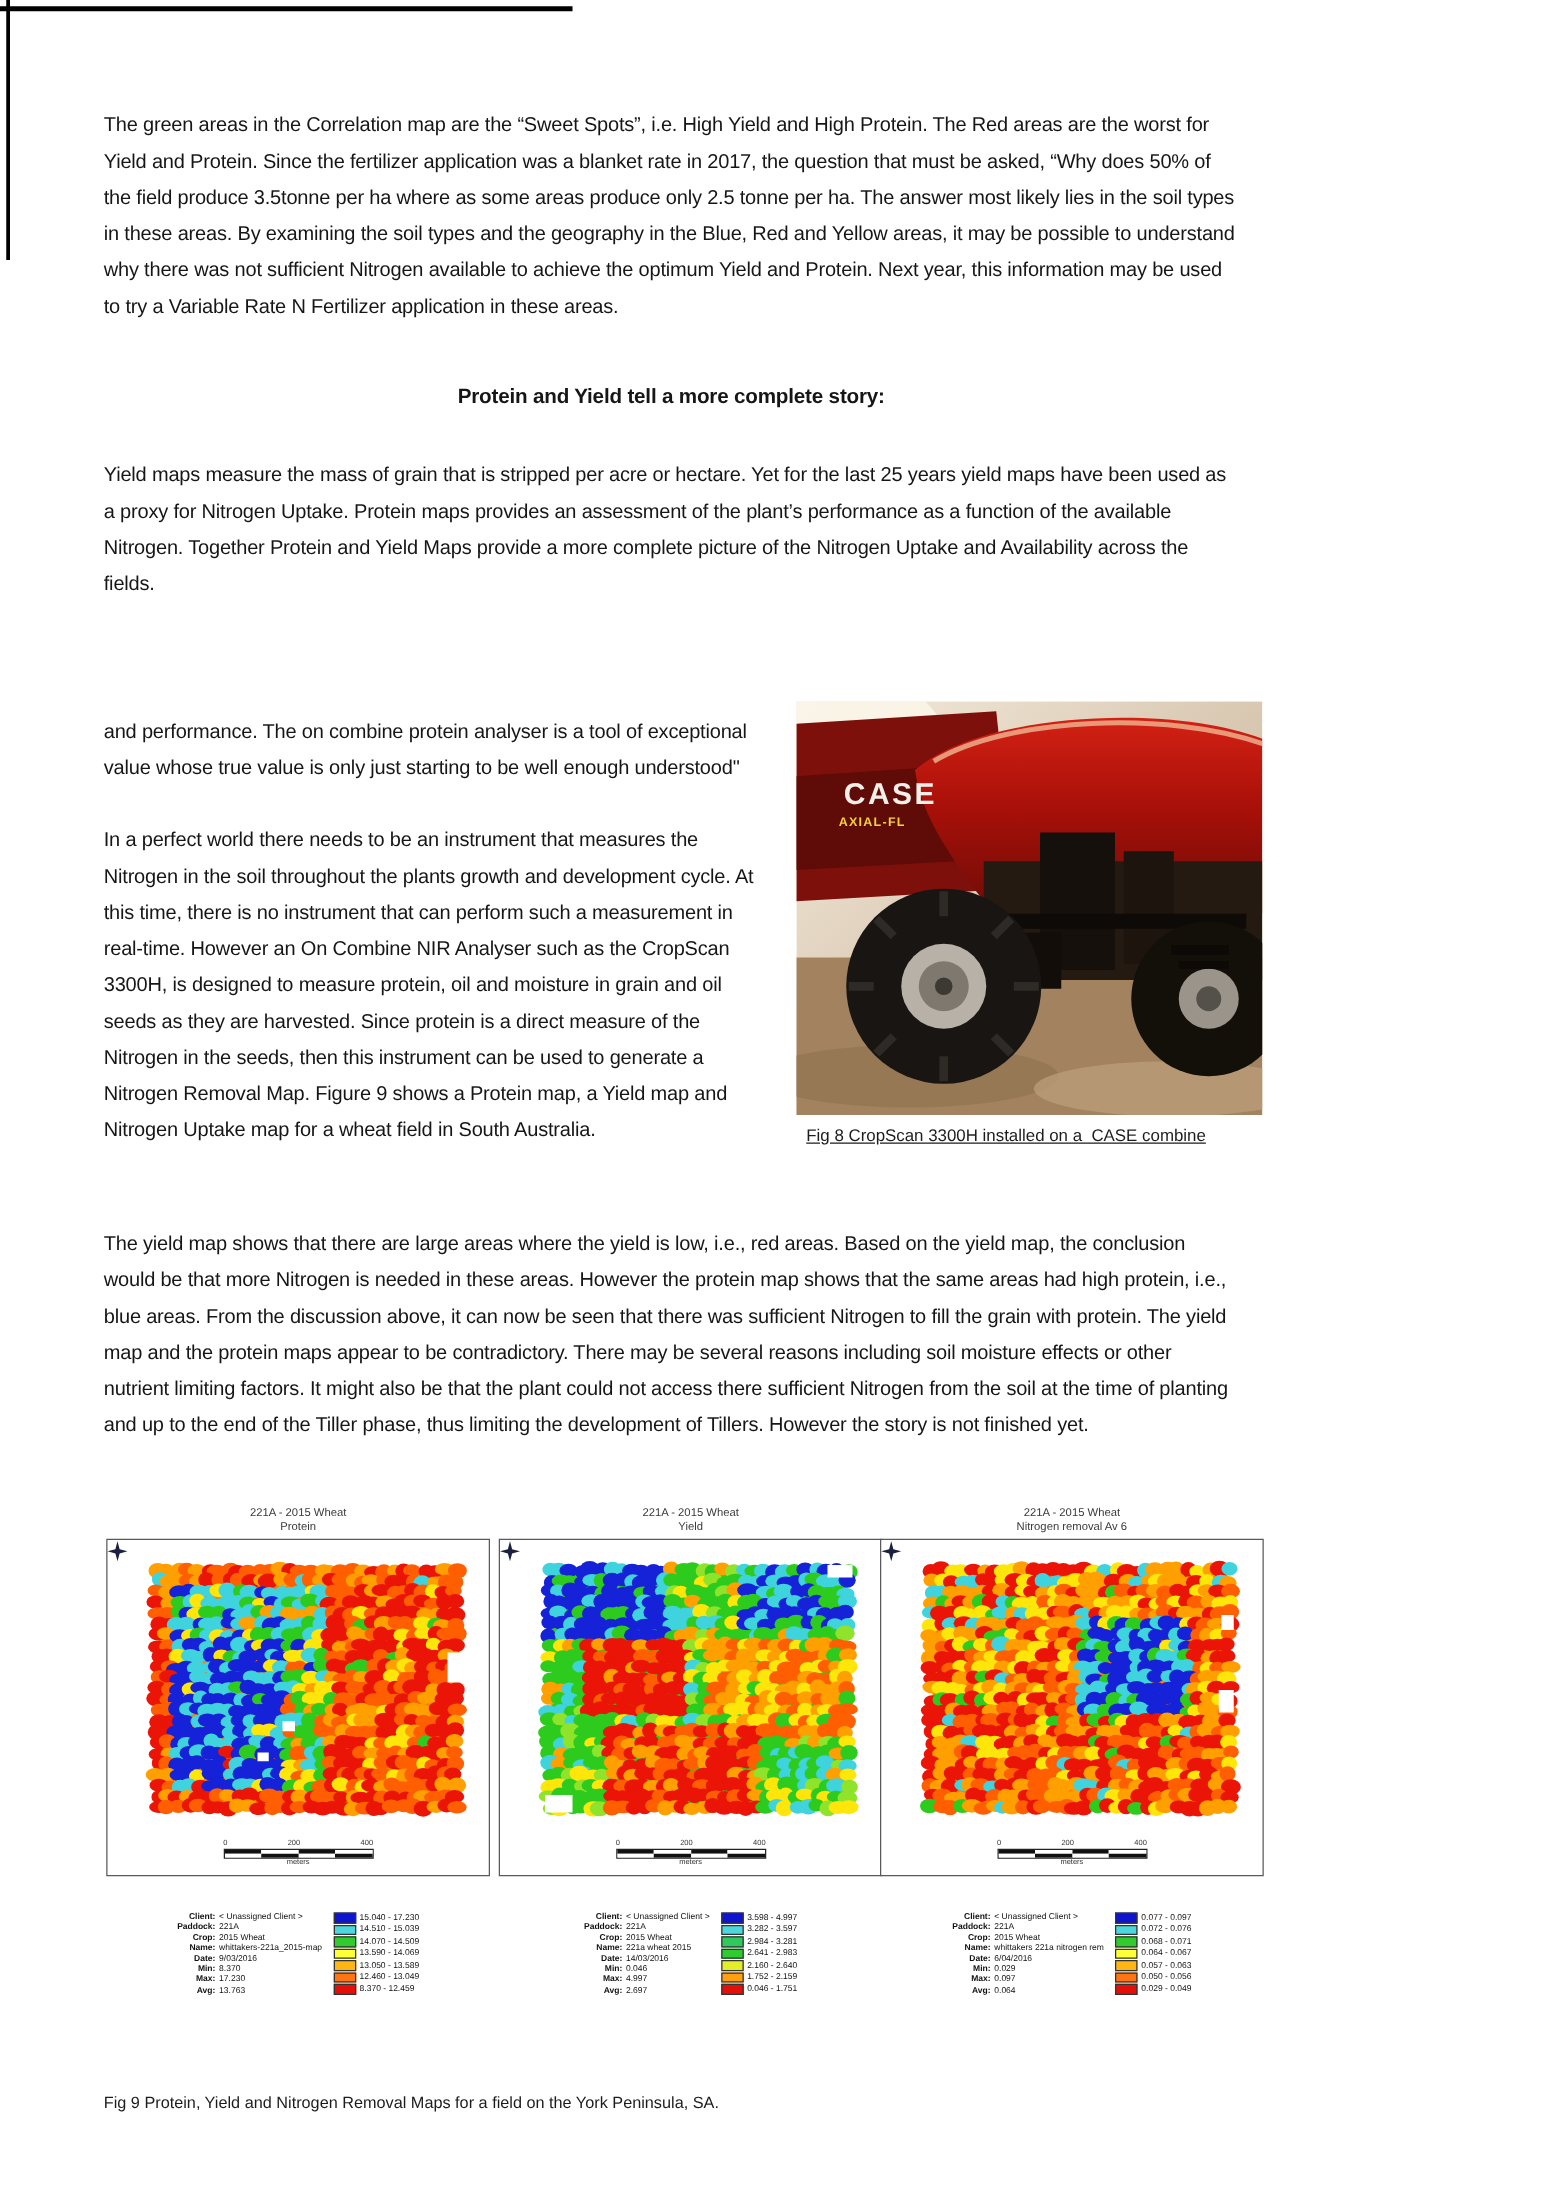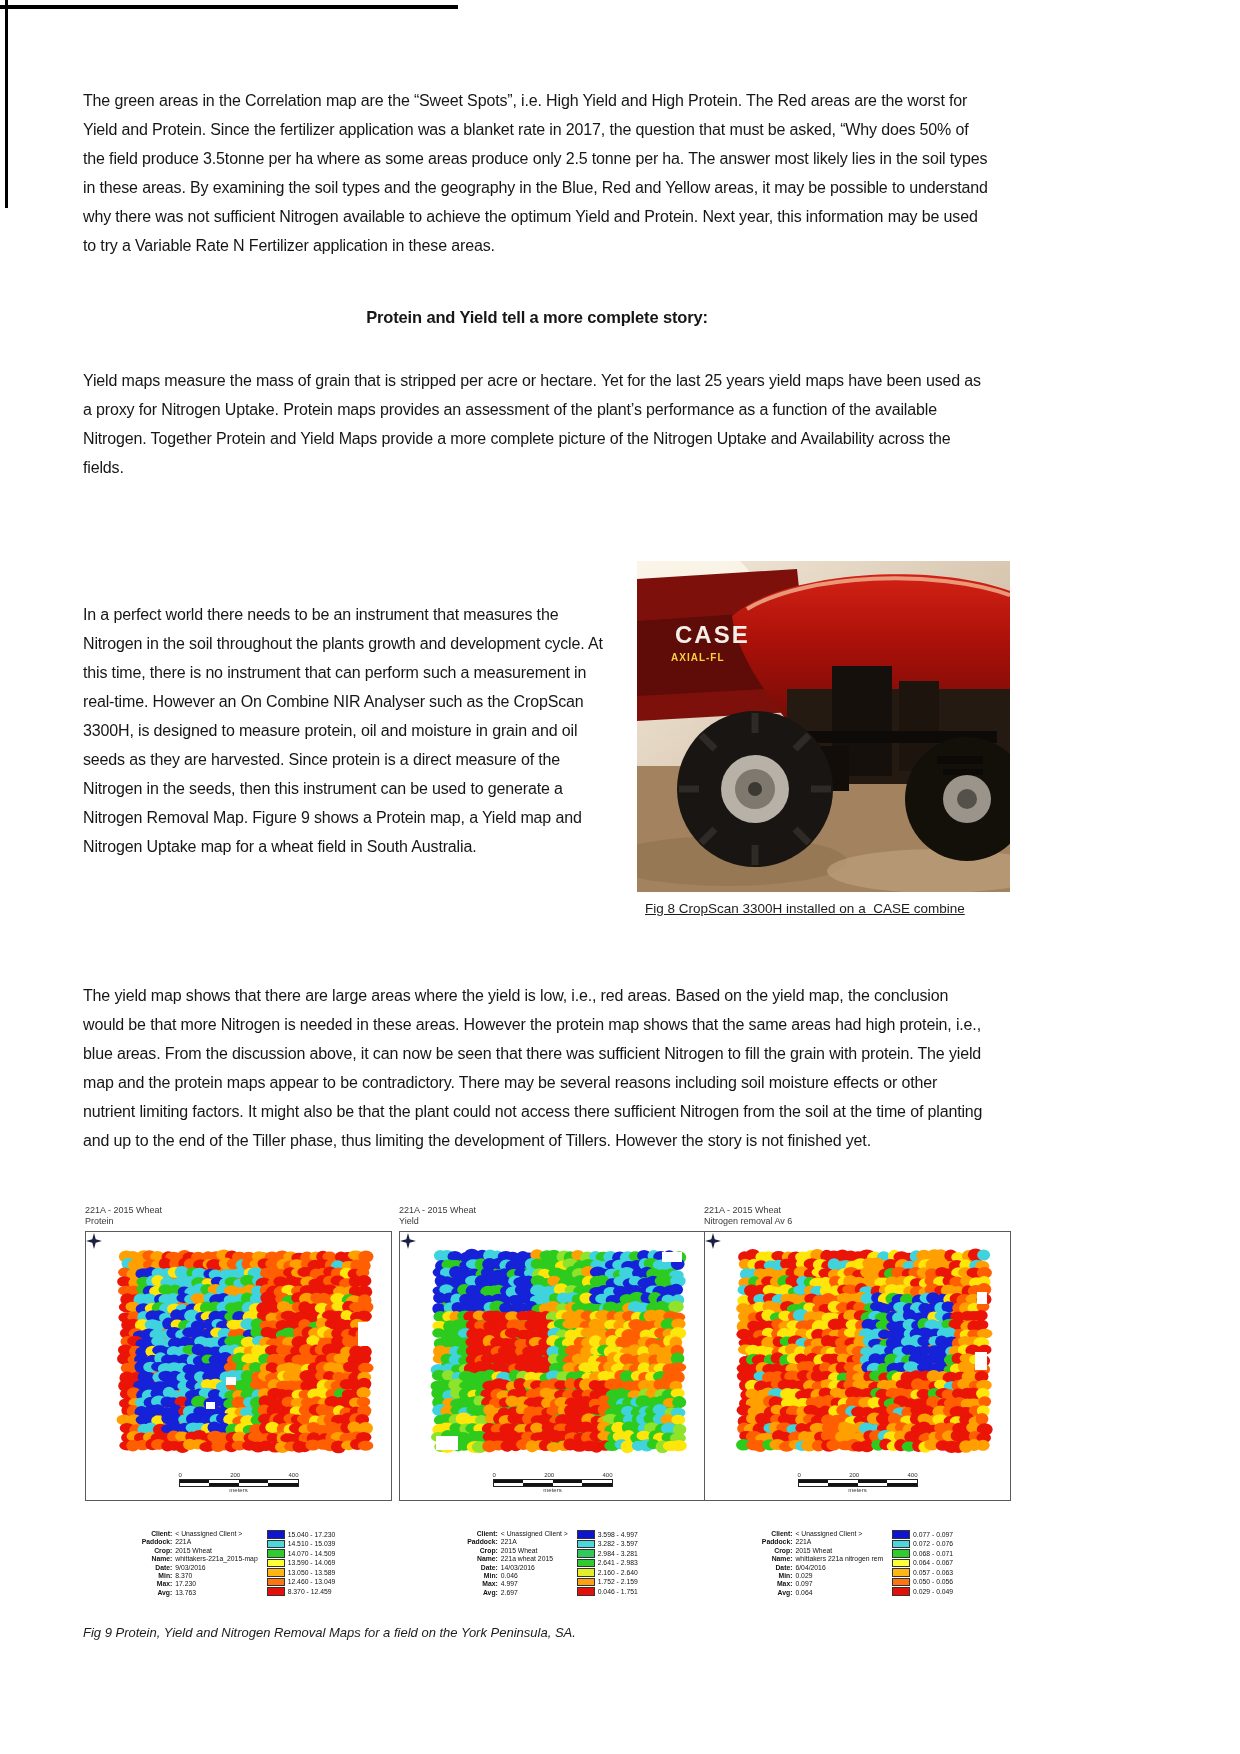--- a/index.html
+++ b/index.html
@@ -11,21 +11,21 @@
   .body-text{
     font-size:16px;line-height:29px;letter-spacing:-0.15px;
     text-align:left;color:#161616;
   }
   .heading{font-weight:bold;font-size:16.5px;}
   .border-line{background:#000;}
   .photo-caption{font-size:13.5px;color:#1c1c1c;white-space:pre-wrap;}
   .fig9-caption{font-size:13px;color:#1c1c1c;}
   
   .map-col{position:absolute;top:1205px;width:307px;}
-  .map-title{font-size:9px;line-height:11px;color:#3a3a3a;height:24px;}
+  .map-title{font-size:9px;line-height:11px;color:#3a3a3a;text-align:center;height:24px;}
   .map-box{
     position:relative;width:305px;height:268px;background:#fff;
     border:1px solid #5a5a5a;margin-top:2px;
   }
   .map-box svg{position:absolute;left:0;top:0;}
   .compass{position:absolute;top:5px;right:5px;width:16px;height:18px;}
   .scalebar{position:absolute;left:50%;transform:translateX(-50%);bottom:6px;width:120px;}
   .sb-labels{display:flex;justify-content:space-between;font-size:6px;color:#333;line-height:7px;}
   .sb-bar{border:1px solid #222;height:6px;display:flex;flex-wrap:wrap;}
   .sb-bar div{width:25%;height:3px;}
@@ -50,20 +50,21 @@
 
   <div class="abs body-text" style="left:83px;top:86px;width:908px;">The green areas in the Correlation map are the “Sweet Spots”, i.e. High Yield and High Protein. The Red areas are the worst for Yield and Protein. Since the fertilizer application was a blanket rate in 2017, the question that must be asked, “Why does 50% of the field produce 3.5tonne per ha where as some areas produce only 2.5 tonne per ha. The answer most likely lies in the soil types in these areas. By examining the soil types and the geography in the Blue, Red and Yellow areas, it may be possible to understand why there was not sufficient Nitrogen available to achieve the optimum Yield and Protein. Next year, this information may be used to try a Variable Rate N Fertilizer application in these areas.</div>
 
   <div class="abs body-text heading" style="left:83px;top:303px;width:908px;text-align:center;">Protein and Yield tell a more complete story:</div>
 
   <div class="abs body-text" style="left:83px;top:366px;width:908px;">Yield maps measure the mass of grain that is stripped per acre or hectare.  Yet for the last 25 years yield maps have been used as a proxy for Nitrogen Uptake. Protein maps provides an assessment of the plant’s performance as a function of the available Nitrogen. Together Protein and Yield Maps provide a more complete picture of the Nitrogen Uptake and Availability across the fields.</div>
 
 
   <div class="abs" style="left:83px;top:571px;width:927px;display:flex;">
     <div style="width:554px;padding-right:16px;box-sizing:border-box;">
+      <div class="body-text">and performance. The on combine protein analyser is a tool of exceptional value whose true value is only just starting to be well enough understood"</div>
       <div style="height:29px;"></div>
       <div class="body-text">In a perfect world there needs to be an instrument that measures the Nitrogen in the soil throughout the plants growth and development cycle. At this time, there is no instrument that can perform such a measurement in real-time. However an On Combine NIR Analyser such as the CropScan 3300H, is designed to measure protein, oil and moisture in grain and oil seeds as they are harvested. Since protein is a direct measure of the Nitrogen in the seeds, then this instrument can be used to generate a Nitrogen Removal Map. Figure 9 shows a Protein map, a Yield map and Nitrogen Uptake map for a wheat field in South Australia.</div>
     </div>
     <div style="width:373px;">
 
       <div style="width:373px;height:331px;margin-top:-10px;overflow:hidden;">
         <svg width="373" height="331" viewBox="0 0 373 331" xmlns="http://www.w3.org/2000/svg">
           <defs>
             <linearGradient id="sky" x1="0" y1="0" x2="1" y2="1">
               <stop offset="0" stop-color="#f4ecdd"></stop>
@@ -2446,15 +2447,15 @@
           <div class="legend-swatch" style="background: rgb(255, 117, 18);"></div>
           <span class="legend-range-label">0.050 - 0.056</span>
         </div>
         <div class="legend-range-row">
           <div class="legend-swatch" style="background: rgb(227, 16, 9);"></div>
           <span class="legend-range-label">0.029 - 0.049</span>
         </div>
       </div>
   </div>
 
-  <div class="abs fig9-caption" style="left:83px;top:1625px;width:908px;font-style:italic;">Fig 9 Protein, Yield and Nitrogen Removal Maps for a field on the York Peninsula, SA.</div>
+  <div class="abs fig9-caption" style="left:83px;top:1674px;width:908px;">Fig 9 Protein, Yield and Nitrogen Removal Maps for a field on the York Peninsula, SA.</div>
 
 </div>
 
 </body></html>

